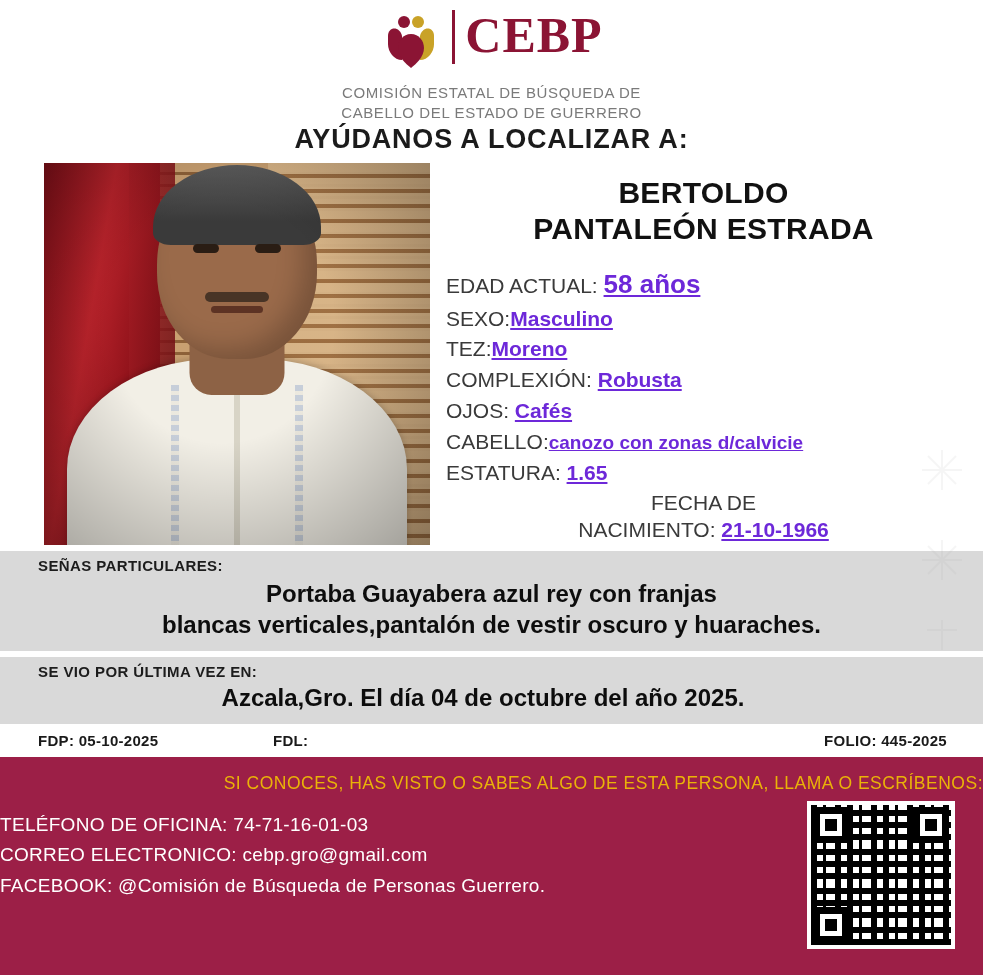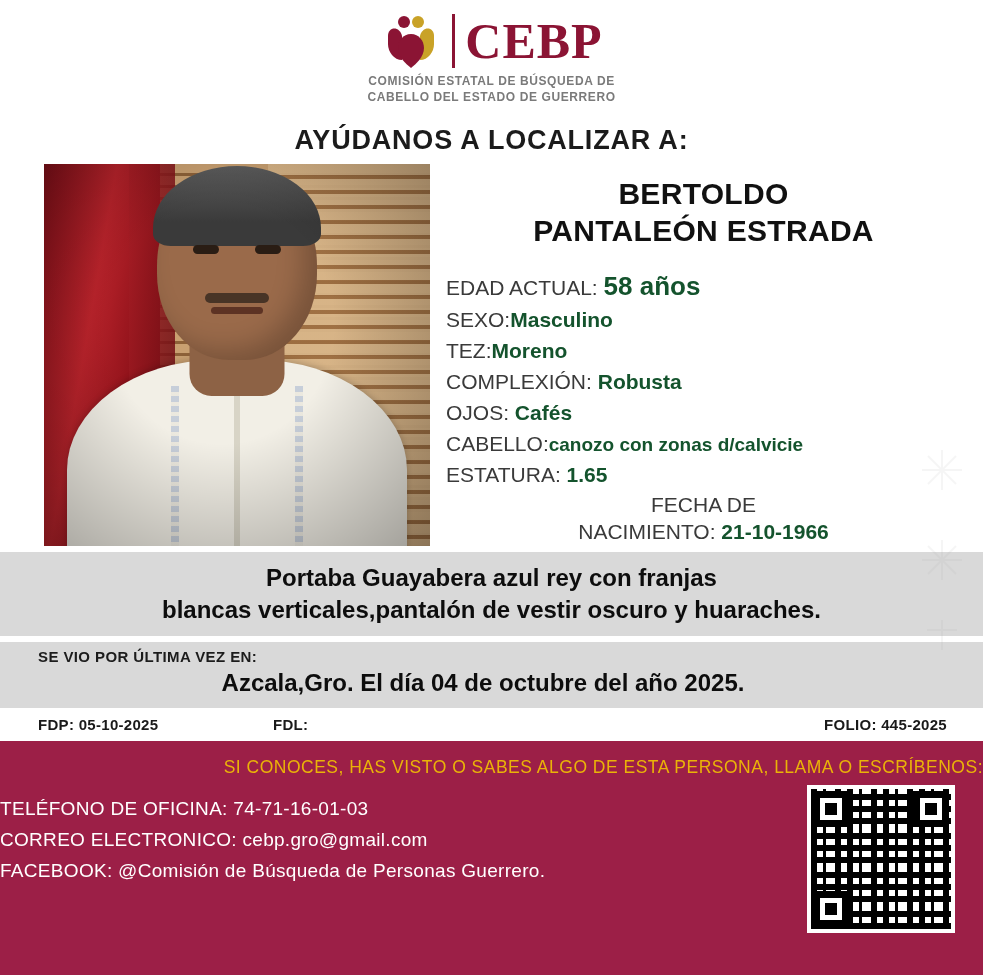--- a/index.html
+++ b/index.html
@@ -22,21 +22,20 @@
     flex-direction: column;
   }
 
   
   .header {
     padding-top: 10px;
     text-align: center;
   }
   .logo-row {
     display: flex;
-    align-items: center;
     justify-content: center;
     gap: 10px;
   }
   .logo-mark {
     width: 62px;
     height: 62px;
     position: relative;
   }
   .logo-mark svg { display: block; }
   .logo-divider {
@@ -46,29 +45,29 @@
   }
   .logo-text {
     font-family: "Liberation Serif", serif;
     font-weight: bold;
     font-size: 50px;
     letter-spacing: 1px;
     color: #8b1434;
     line-height: 1;
   }
   .logo-sub {
-    margin-top: 1px;
-    font-size: 12px;
+    margin-top: 11px;
+    font-size: 15px;
     letter-spacing: 0.6px;
     color: #7a7a7a;
-    font-weight: bold;
+    font-weight: normal;
     line-height: 1.35;
   }
   .help-title {
-    margin-top: 20px;
+    margin-top: 0;
     font-size: 27px;
     font-weight: bold;
     letter-spacing: 0.8px;
     color: #1b1b1b;
     text-align: center;
   }
 
   
   .body-area {
     position: relative;
@@ -188,21 +187,21 @@
     letter-spacing: .3px;
   }
   .field {
     font-size: 21px;
     color: #2b2b2b;
     line-height: 1.42;
     margin-bottom: 1px;
     white-space: nowrap;
   }
   .field .lbl { font-weight: normal; color: #3a3a3a; }
-  .field .val { font-weight: bold; color: #14532d; }
+  .field .val { font-weight: bold; color: #6d28d9; text-decoration: underline; }
   .field.age .val { font-size: 26px; }
   .field.small-val .val { font-size: 19px; text-align: center; }
   .field.twoline { white-space: normal; line-height: 1.3; text-align: center; }
 
   
   .band {
     background: #d9d9d9;
     margin-top: 6px;
     padding: 6px 0 10px 0;
   }
@@ -399,20 +398,21 @@
 
       <div class="field twoline">
         <div class="lbl">FECHA DE</div>
         <span class="lbl">NACIMIENTO:</span>
         <span class="val">21-10-1966</span>
       </div>
     </div>
   </div>
 
   <div class="band">
+    <div class="band-label">SEÑAS PARTICULARES:</div>
     <div class="band-text">
       <div>Portaba Guayabera azul rey con franjas</div>
       <div>blancas verticales,pantalón de vestir oscuro y huaraches.</div>
     </div>
   </div>
 
   <div class="band seen">
     <div class="band-label">SE VIO POR ÚLTIMA VEZ EN:</div>
     <div class="band-text">Azcala,Gro. El día 04 de octubre del año 2025.</div>
   </div>

